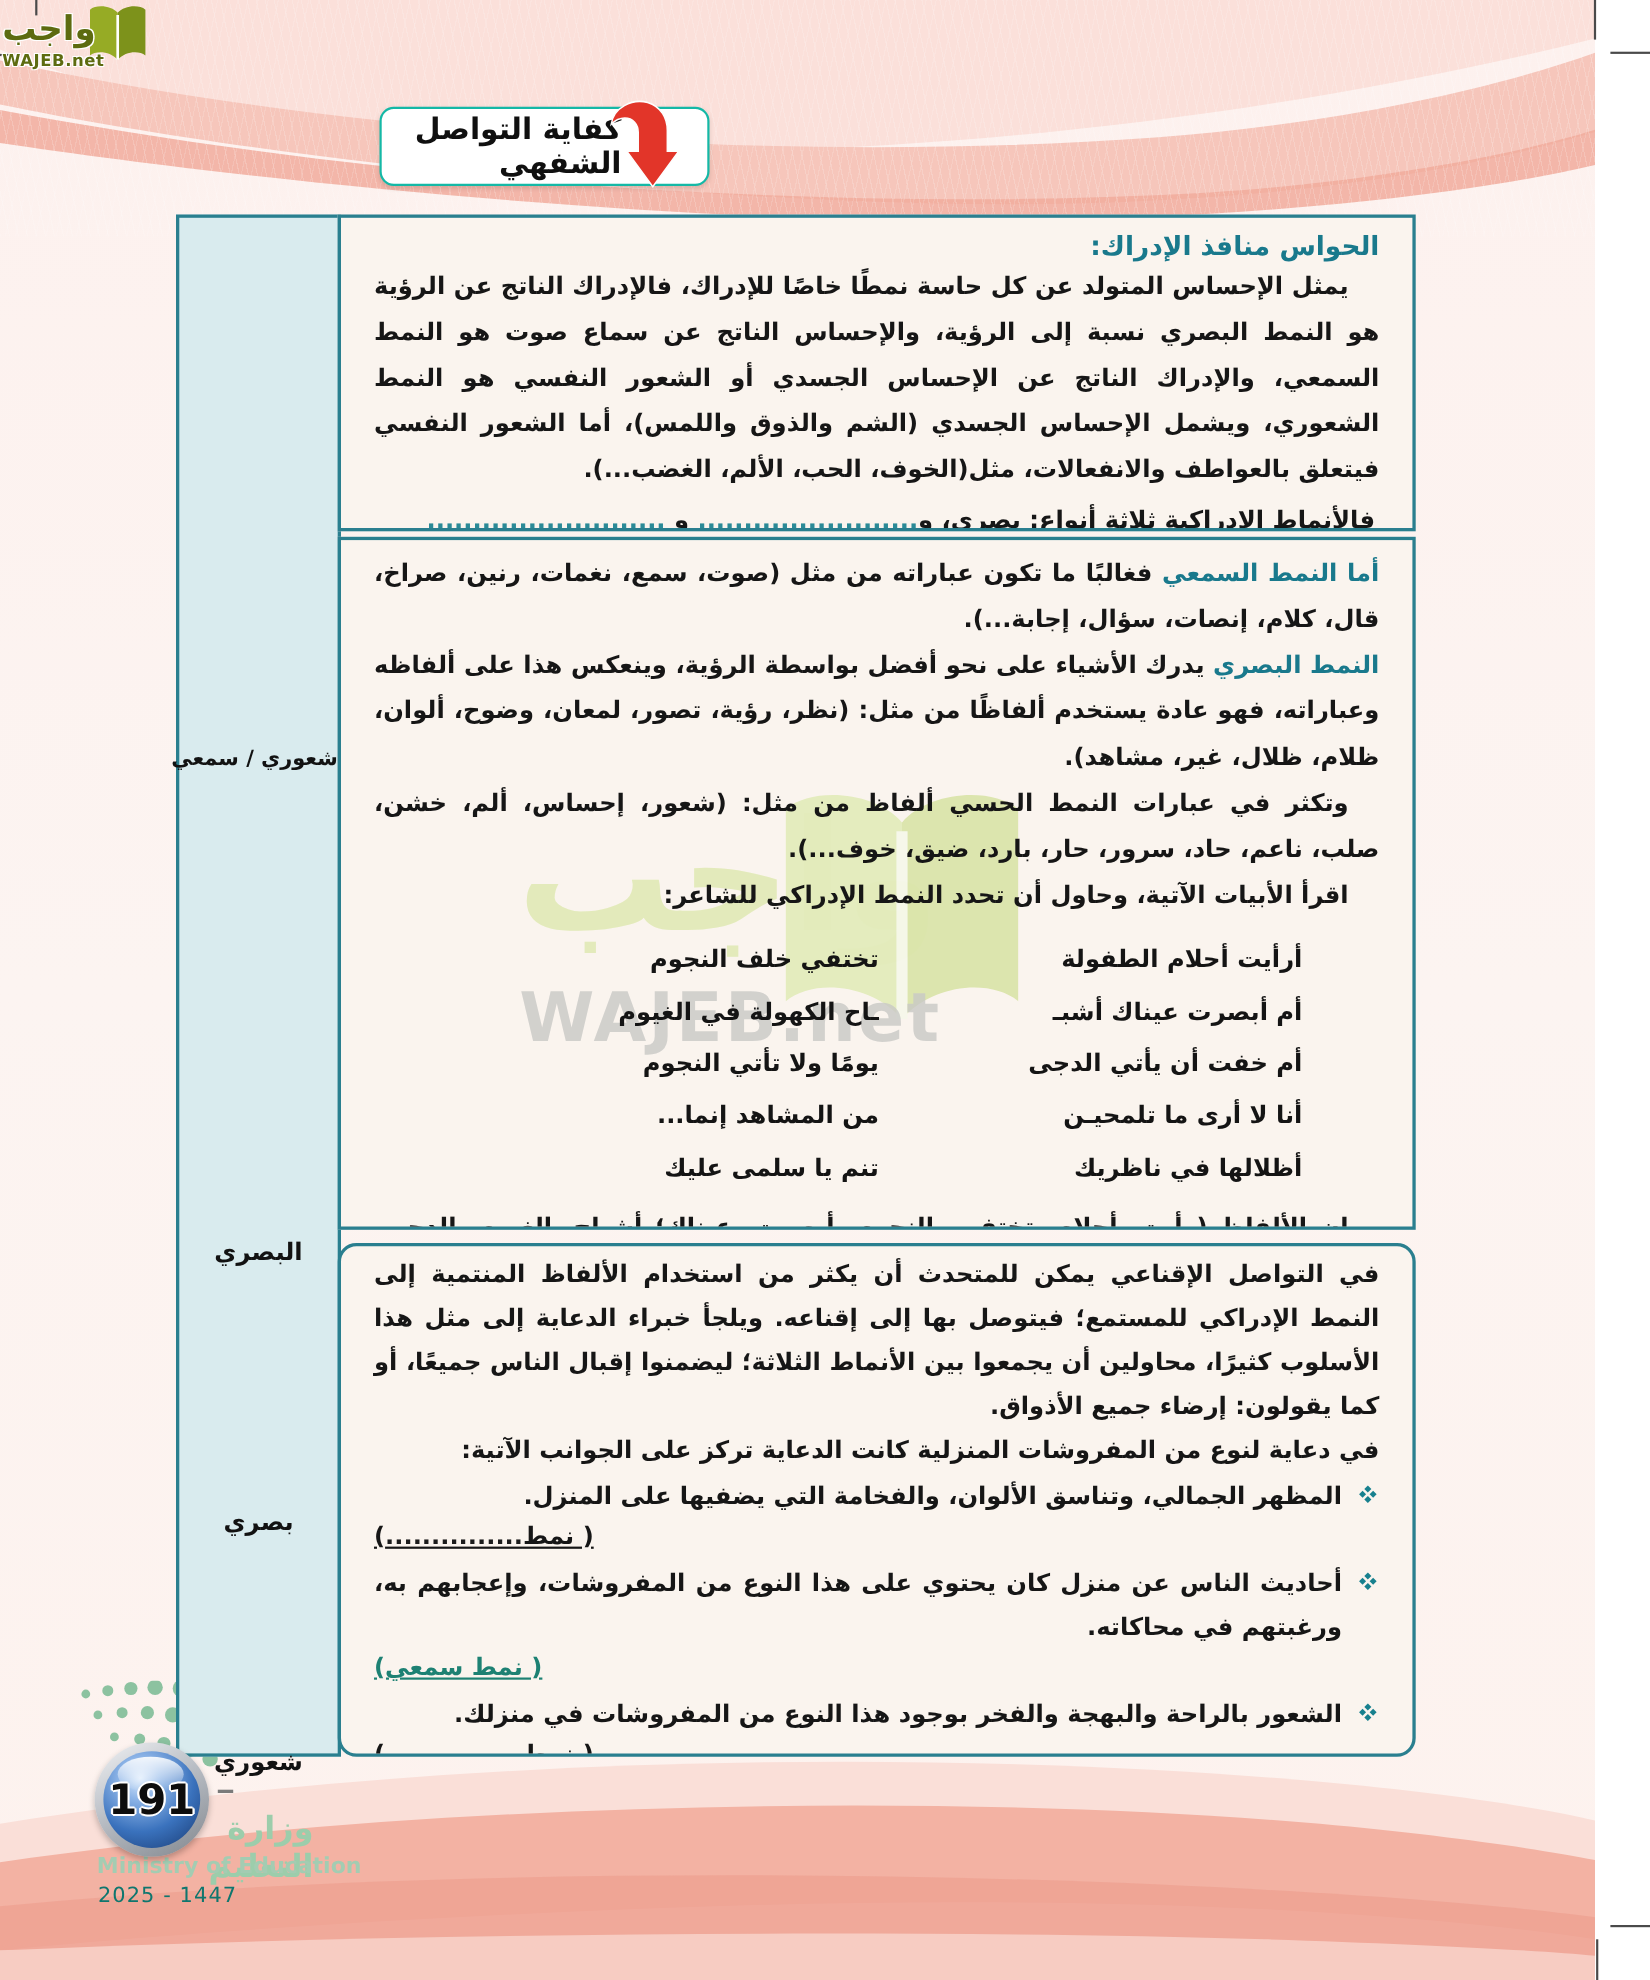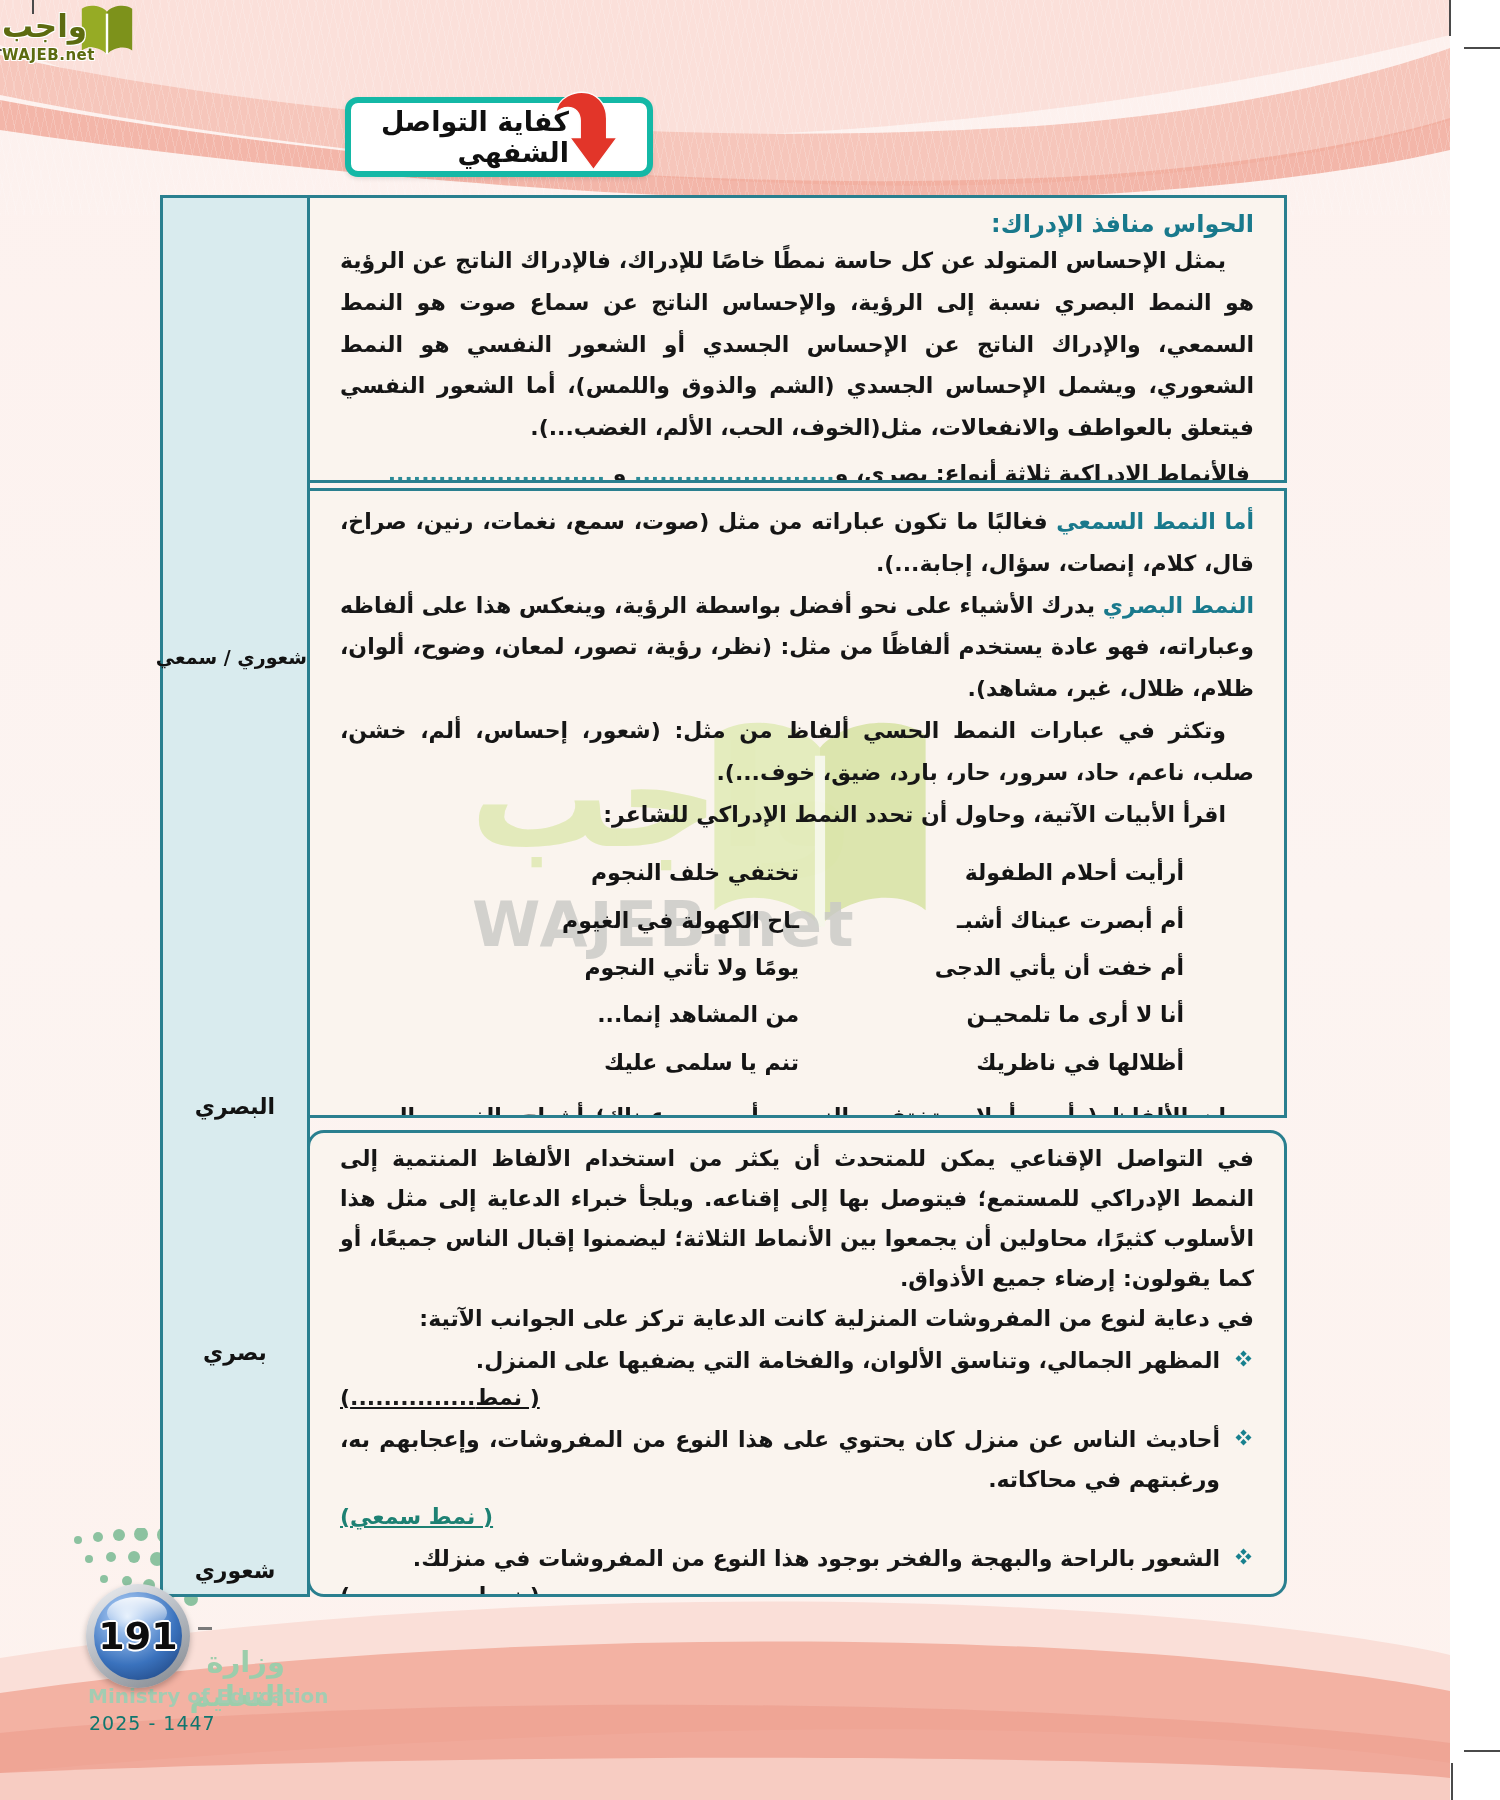--- a/index.html
+++ b/index.html
@@ -25,31 +25,31 @@
   
   .logo{position:absolute;left:2px;top:2px;width:140px;height:64px;z-index:5;}
   .logo-book{position:absolute;left:74px;top:0;width:62px;height:62px;}
   .logo-ar{position:absolute;left:0;top:6px;font-size:31px;font-weight:bold;color:#5d6b10;
         text-shadow:-1px -1px 0 #fff,1px -1px 0 #fff,-1px 1px 0 #fff,1px 1px 0 #fff;}
   .logo-net{position:absolute;left:0;top:44px;font-size:15px;font-weight:bold;color:#5d6b10;letter-spacing:.5px;
         text-shadow:-1px -1px 0 #fff,1px -1px 0 #fff,-1px 1px 0 #fff,1px 1px 0 #fff;}
 
   
   .tab{position:absolute;left:345px;top:97px;width:296px;height:68px;background:#ffffff;
-        border:6px solid #14b8a6;border-radius:13px;box-shadow:0 2px 4px rgba(0,0,0,.10);z-index:4;}
+        border:2px solid #14b8a6;border-radius:13px;box-shadow:0 2px 4px rgba(0,0,0,.10);z-index:4;}
   .tab-title{position:absolute;left:16px;right:78px;top:0;bottom:0;display:flex;align-items:center;
         justify-content:center;font-size:27px;font-weight:bold;color:#101010;direction:rtl;}
   .tab-arrow{position:absolute;left:550px;top:84px;width:68px;height:92px;z-index:5;}
 
   
   .tbl{position:absolute;left:160px;top:195px;width:1127px;height:1402px;z-index:3;}
   .leftcol{position:absolute;left:0;top:0;width:150px;height:1402px;background:#d9ebee;
         border:3px solid #2a7f8f;box-sizing:border-box;}
   .sl{position:absolute;left:0;width:144px;text-align:center;font-weight:bold;color:#121212;
-        font-size:22px;white-space:nowrap;direction:rtl;}
+        font-size:22px;white-space:nowrap;direction:rtl;margin-top:32px;}
   .sl-1{top:448px;font-size:19px;}
   .sl-2{top:896px;}
   .sl-3{top:1142px;}
   .sl-4{top:1360px;}
   .cell{position:absolute;left:147px;width:980px;background:#faf4ee;border:3px solid #2a7f8f;
         box-sizing:border-box;direction:rtl;overflow:hidden;}
   .r1{top:0;height:288px;padding:8px 30px 0 30px;}
   .r2{top:293px;height:630px;padding:10px 30px 0 30px;}
   .r3{top:935px;height:467px;padding:6px 30px 0 30px;border-radius:17px;}
   .cell-content{position:relative;z-index:1;}

